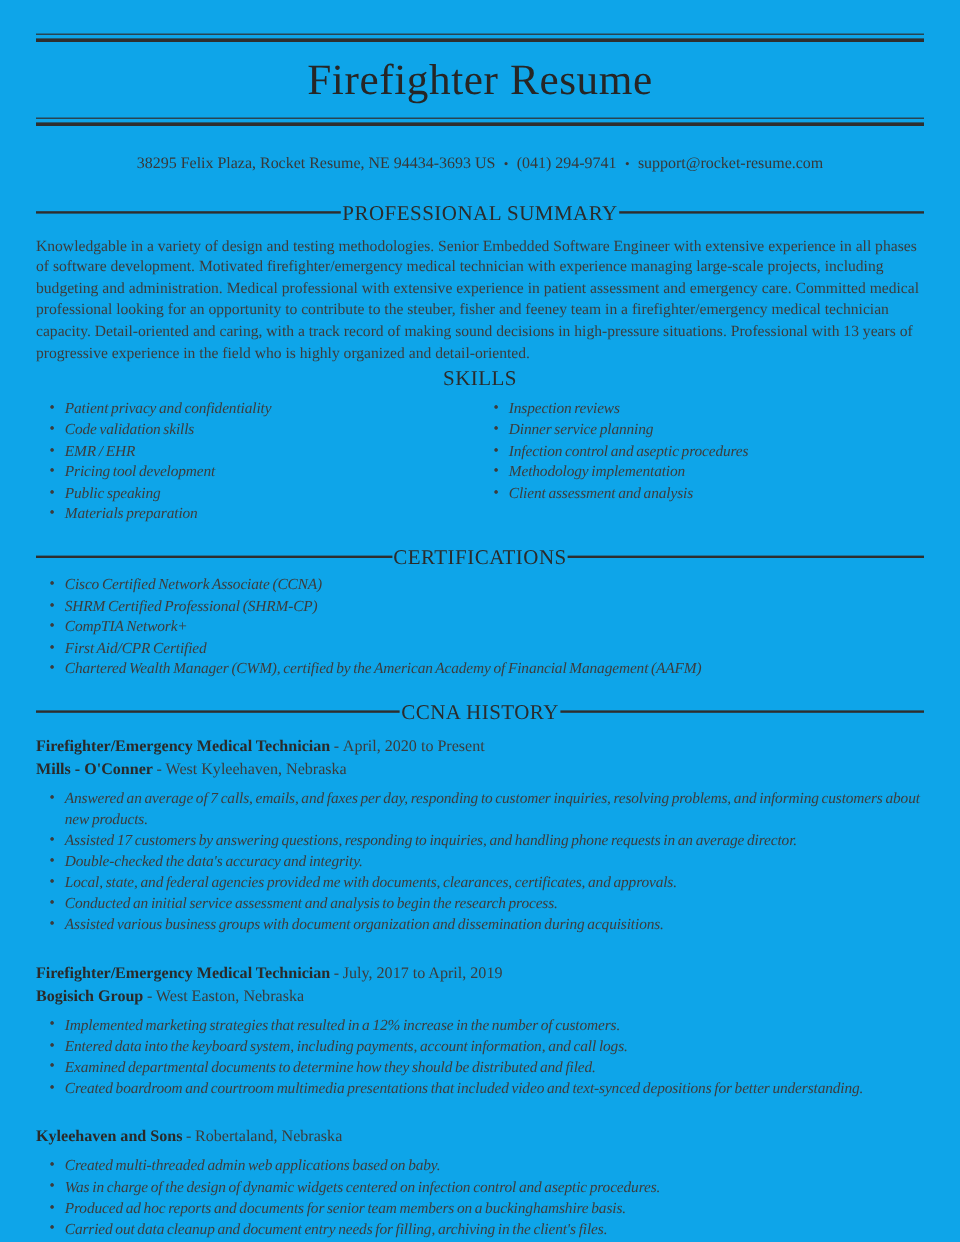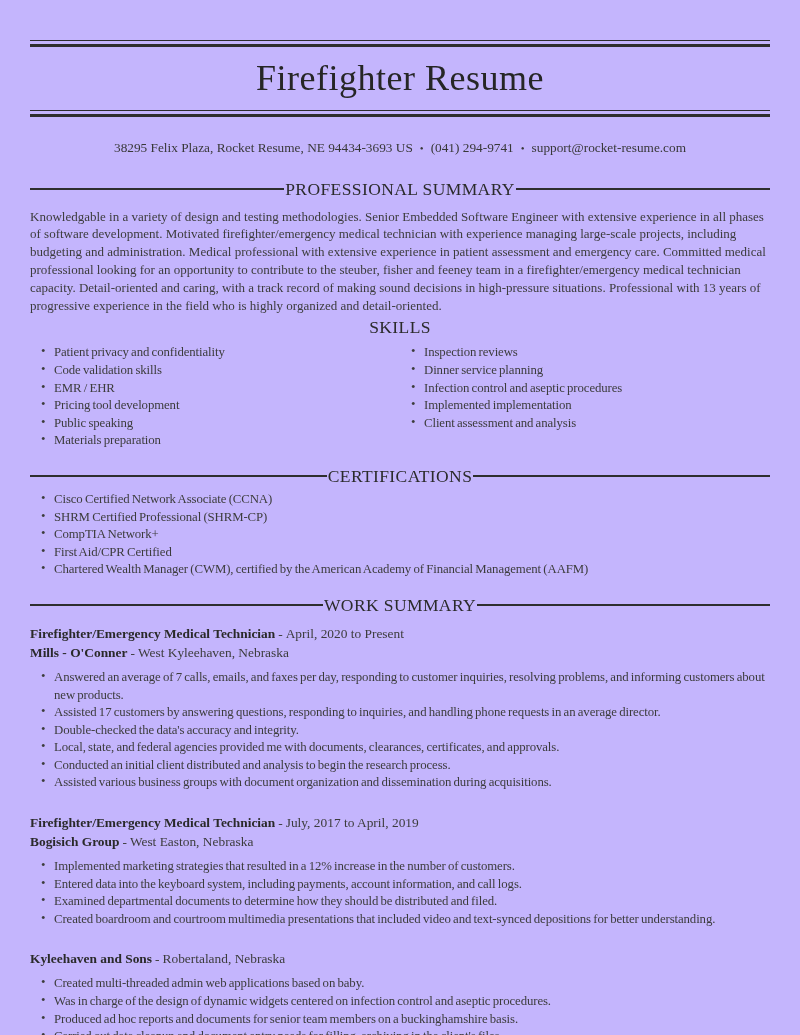--- a/index.html
+++ b/index.html
@@ -1,19 +1,19 @@
 <!DOCTYPE html>
 <html><head>
 <meta charset="utf-8">
 <style>
   html, body { margin:0; padding:0; background:#ffffff; }
   body { font-family:"Liberation Serif","DejaVu Serif",serif; color:#3c3c3c; }
   .page {
     position:relative; width:800px; height:1035px; margin:0 auto;
-    padding:12px 30px; box-sizing:border-box; overflow:hidden; background:#c4b5fd;
+    padding:0 30px; box-sizing:border-box; overflow:hidden; background:#0ea5e9;
   }
   .rule-double { border-top:1px solid #2e2e2e; border-bottom:3px solid #2e2e2e; height:3px; }
   .rule-top { margin-top:28px; }
   h1.doc-title {
     margin:7px 0; text-align:center; font-size:36px; font-weight:normal;
     letter-spacing:0.5px; color:#262626; line-height:1.35;
   }
   .contact { margin-top:23px; text-align:center; font-size:13.3px; color:#383838; }
   .contact .sep { margin:0 7px; font-size:11px; }
 
@@ -23,21 +23,21 @@
     margin:0; font-size:17.5px; font-weight:normal; letter-spacing:0.4px;
     color:#2b2b2b; white-space:nowrap;
   }
   #summary-head { margin-top:23px; }
   .summary-text { margin:8px 0 0; font-size:13px; line-height:17.8px; color:#3c3c3c; text-align:left; }
 
   #skills-head { margin-top:2px;flex-direction:column; }
   .skills-cols { display:flex; margin-top:5px; }
   .skills-col { width:50%; }
 
-  ul.blist { list-style:none; margin:0; padding:0; }
+  ul.blist { list-style:none; margin:0; padding:0;font-style:italic; }
   ul.blist li {
     position:relative; padding-left:24px; line-height:17.6px;
     font-size:12.8px; letter-spacing:-0.1px; word-spacing:-0.8px; color:#3c3c3c;
   }
   ul.blist li::before { content:"\2022"; position:absolute; left:11px; top:-1px; }
 
   #certs-head { margin-top:16px; }
   #certs-list { margin-top:4px; }
 
   #work-head { margin-top:16px; }
@@ -84,58 +84,58 @@
           <li>Pricing tool development</li>
           <li>Public speaking</li>
           <li>Materials preparation</li>
         </ul>
     </div>
     <div class="skills-col">
       <ul class="blist">
           <li>Inspection reviews</li>
           <li>Dinner service planning</li>
           <li>Infection control and aseptic procedures</li>
-          <li>Implemented implementation</li>
+          <li>Methodology implementation</li>
           <li>Client assessment and analysis</li>
         </ul>
     </div>
   </div>
 
   <div class="sec-head" id="certs-head">
     <span class="line"></span>
     <h2>CERTIFICATIONS</h2>
     <span class="line"></span>
   </div>
   <ul class="blist" id="certs-list">
       <li>Cisco Certified Network Associate (CCNA)</li>
       <li>SHRM Certified Professional (SHRM-CP)</li>
       <li>CompTIA Network+</li>
       <li>First Aid/CPR Certified</li>
       <li>Chartered Wealth Manager (CWM), certified by the American Academy of Financial Management (AAFM)</li>
     </ul>
 
   <div class="sec-head" id="work-head">
     <span class="line"></span>
-    <h2>WORK SUMMARY</h2>
+    <h2>CCNA HISTORY</h2>
     <span class="line"></span>
   </div>
   <div id="jobs">
   <div class="job">
     <div class="job-line">
       <span class="b">Firefighter/Emergency Medical Technician</span><span class="jobsep">-</span><span>April, 2020 to Present</span>
     </div>
     <div class="job-line">
       <span class="b">Mills - O'Conner</span><span class="jobsep">-</span><span>West Kyleehaven, Nebraska</span>
     </div>
     <ul class="blist">
           <li>Answered an average of 7 calls, emails, and faxes per day, responding to customer inquiries, resolving problems, and informing customers about new products.</li>
           <li>Assisted 17 customers by answering questions, responding to inquiries, and handling phone requests in an average director.</li>
           <li>Double-checked the data's accuracy and integrity.</li>
           <li>Local, state, and federal agencies provided me with documents, clearances, certificates, and approvals.</li>
-          <li>Conducted an initial client distributed and analysis to begin the research process.</li>
+          <li>Conducted an initial service assessment and analysis to begin the research process.</li>
           <li>Assisted various business groups with document organization and dissemination during acquisitions.</li>
         </ul>
   </div>
 
   <div class="job">
     <div class="job-line">
       <span class="b">Firefighter/Emergency Medical Technician</span><span class="jobsep">-</span><span>July, 2017 to April, 2019</span>
     </div>
     <div class="job-line">
       <span class="b">Bogisich Group</span><span class="jobsep">-</span><span>West Easton, Nebraska</span>

